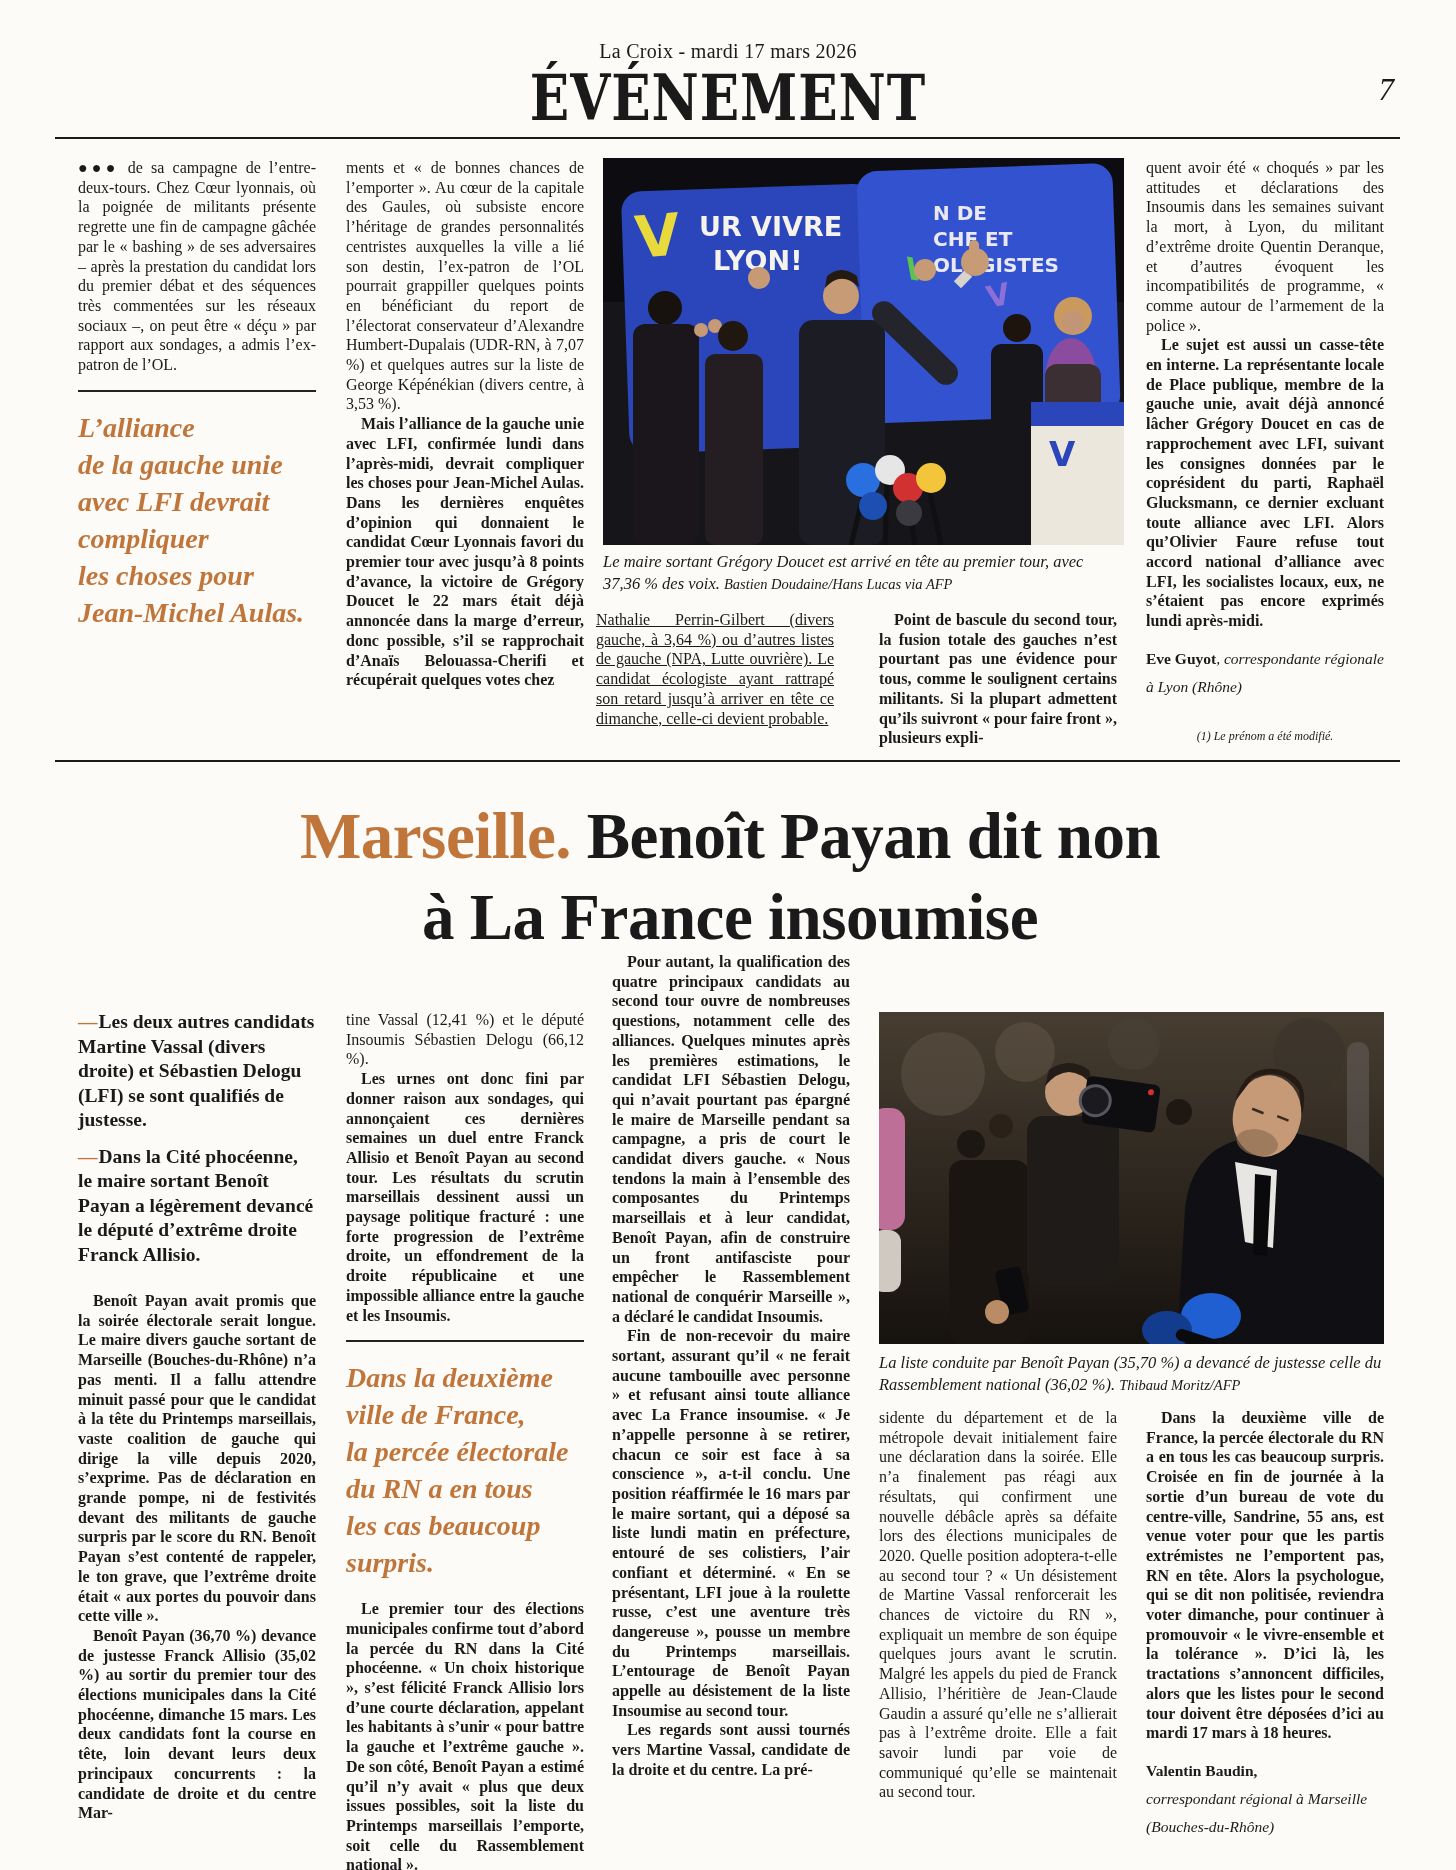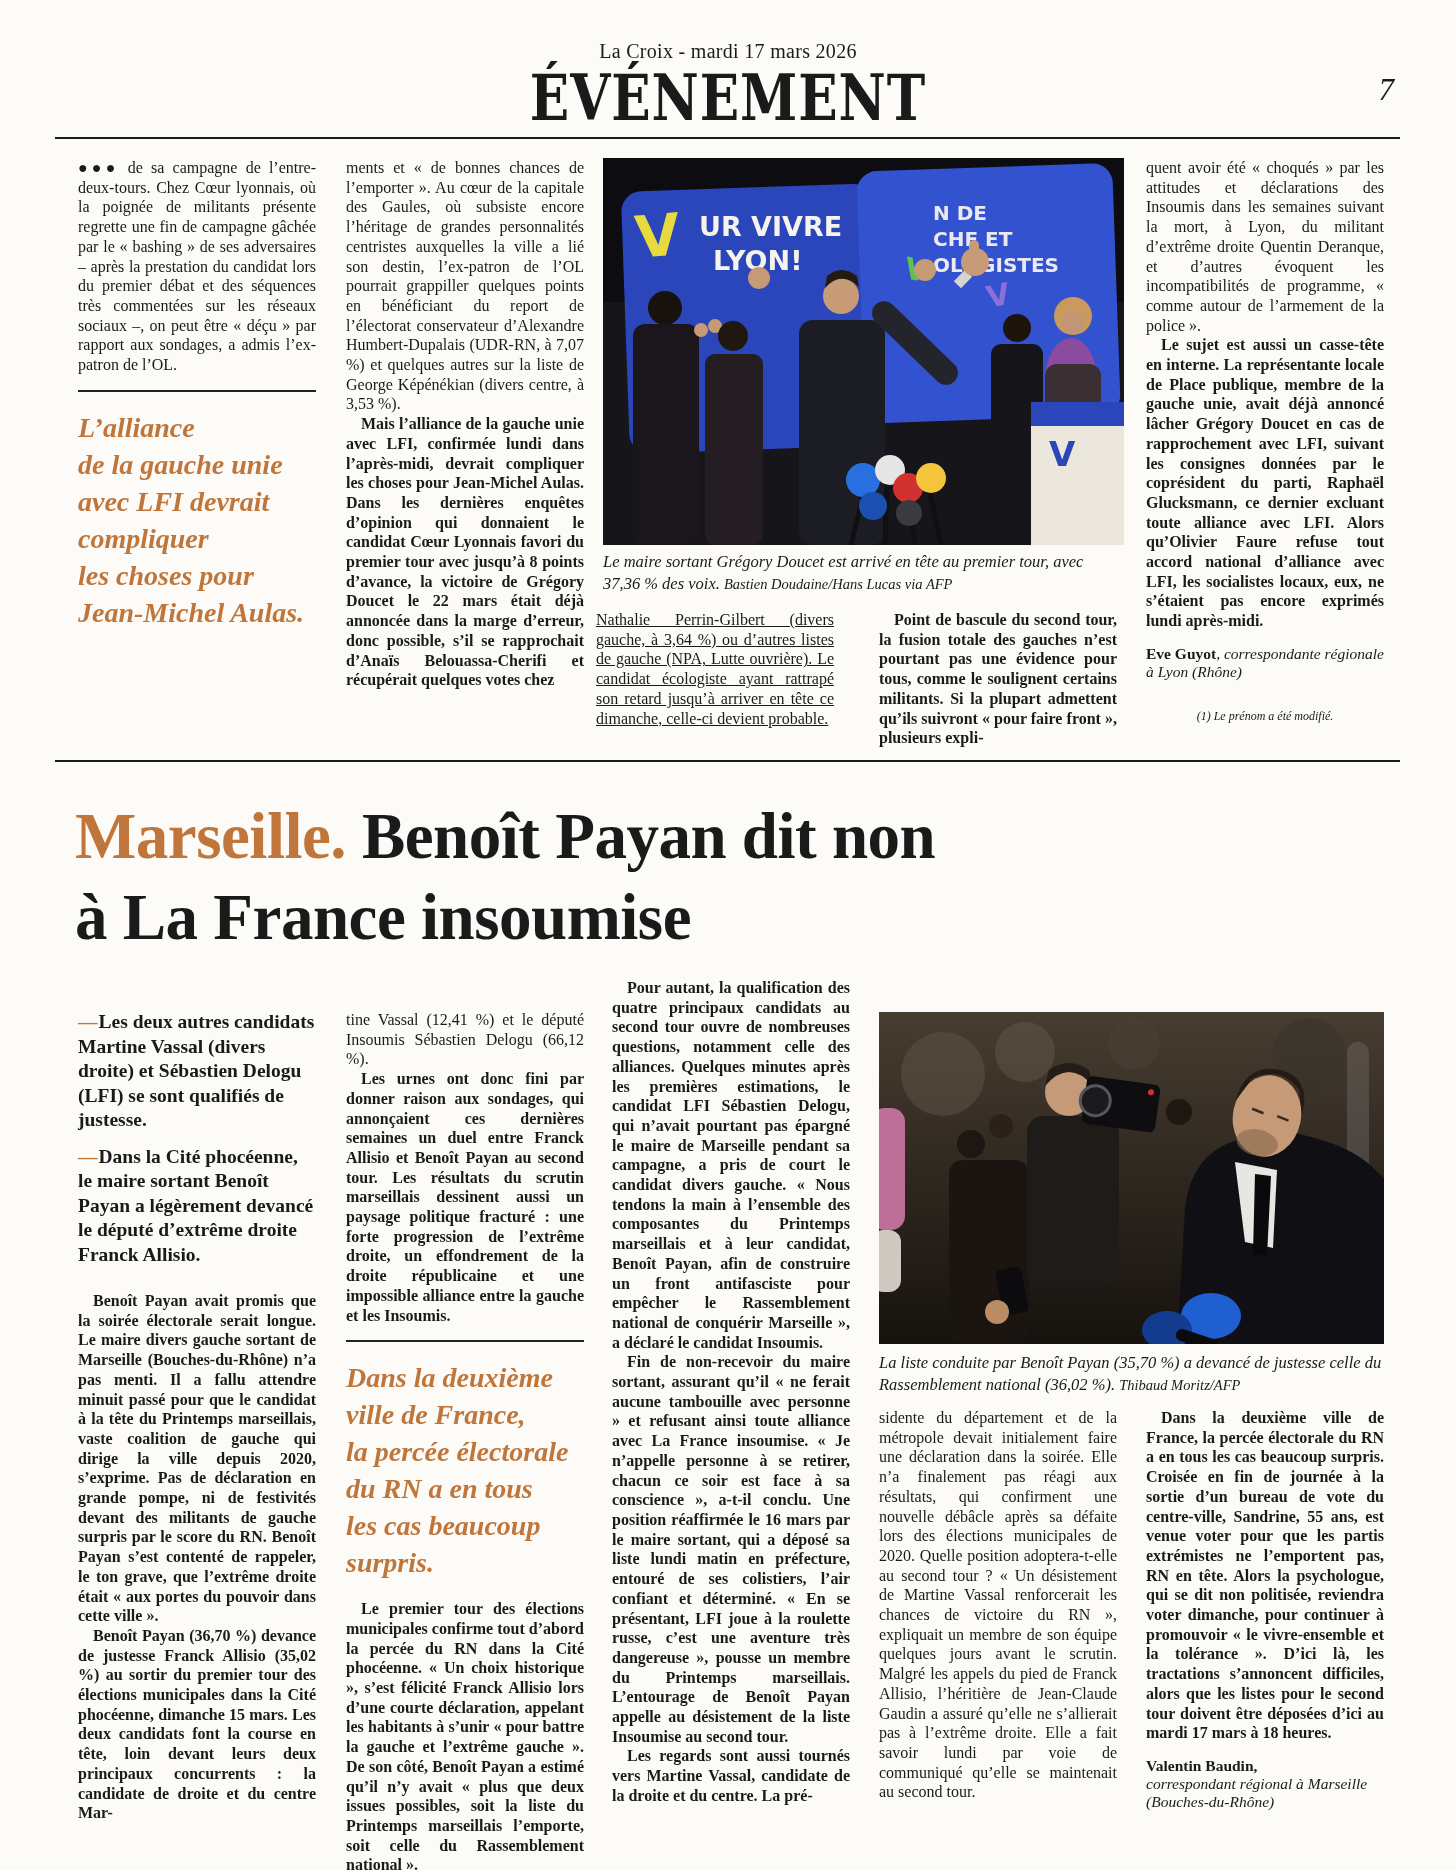--- a/index.html
+++ b/index.html
@@ -17,32 +17,32 @@
   .rule-header{left:55px;width:1345px;top:137px;height:2px;}
   .rule-divider{left:55px;width:1345px;top:760px;height:2px;}
   
   .col{position:absolute;width:238px;text-align:justify;font-size:16px;line-height:19.7px;}
   .col p{margin:0;hyphens:auto;-webkit-hyphens:auto;}
   .col p.ind{text-indent:15px;font-weight:bold;}
   .colrule{height:2px;background:#222;margin:15px 0 17px;}
   .pullquote{color:var(--accent);font-style:italic;font-weight:bold;font-size:28px;
              line-height:37px;white-space:pre-line;text-align:left;}
   .quotepara{margin-top:20px !important;letter-spacing:.2px;}
-  .byline{margin-top:14px !important;text-align:left;font-size:15.5px;line-height:18px;hyphens:none;}
+  .byline{margin-top:14px !important;text-align:left;font-size:15.5px;line-height:28px;hyphens:none;}
   .bname{font-weight:bold;}
   .brole{font-style:italic;}
   .footnote{margin-top:26px !important;text-align:center;font-style:italic;font-size:12px;}
   
   .photo{position:absolute;display:block;}
   .caption{position:absolute;font-size:16.5px;line-height:21.5px;text-align:left;}
   .capmain{font-weight:normal;font-style:italic;}
   .credit{font-style:italic;font-size:14.5px;}
   
   .headline{position:absolute;left:75px;top:796px;width:1310px;margin:0;
-            font-size:65px;line-height:81px;font-weight:bold;letter-spacing:-.5px;}
+            font-size:65px;line-height:81px;font-weight:bold;letter-spacing:-.5px;text-align:center;}
   .headline .kicker{color:var(--accent);}
   .intro{font-size:19.5px;line-height:24.5px;font-weight:bold;text-align:left;
          margin:0 0 12px 0 !important;hyphens:none;}
   .intro .dash{color:var(--accent);margin-right:4px;letter-spacing:-3px;}
   .subhead{color:var(--accent);font-style:italic;font-weight:bold;font-size:28px;
            line-height:37px;white-space:pre-line;text-align:left;margin:0 0 18px 0;}
   .bodystart{margin-top:24px !important;}
 </style>
 </head>
 <body>
@@ -177,21 +177,21 @@
     <div class="colrule"></div>
     <div class="subhead">Dans la deuxième
 ville de France,
 la percée électorale
 du RN a en tous
 les cas beaucoup
 surpris.</div>
     <p class="ind">Le premier tour des élections municipales confirme tout d’abord la percée du RN dans la Cité phocéenne. « Un choix historique », s’est félicité Franck Allisio lors d’une courte déclaration, appelant les habitants à s’unir « pour battre la gauche et l’extrême gauche ». De son côté, Benoît Payan a estimé qu’il n’y avait « plus que deux issues possibles, soit la liste du Printemps marseillais l’emporte, soit celle du Rassemblement national ».</p>
   </div>
 
-  <div class="col" style="left:612px;top:978px;height:840px;">
+  <div class="col" style="left:612px;top:952px;height:840px;">
     <p class="ind">Pour autant, la qualification des quatre principaux candidats au second tour ouvre de nombreuses questions, notamment celle des alliances. Quelques minutes après les premières estimations, le candidat LFI Sébastien Delogu, qui n’avait pourtant pas épargné le maire de Marseille pendant sa campagne, a pris de court le candidat divers gauche. « Nous tendons la main à l’ensemble des composantes du Printemps marseillais et à leur candidat, Benoît Payan, afin de construire un front antifasciste pour empêcher le Rassemblement national de conquérir Marseille », a déclaré le candidat Insoumis.</p>
     <p class="ind">Fin de non-recevoir du maire sortant, assurant qu’il « ne ferait aucune tambouille avec personne » et refusant ainsi toute alliance avec La France insoumise. « Je n’appelle personne à se retirer, chacun ce soir est face à sa conscience », a-t-il conclu. Une position réaffirmée le 16 mars par le maire sortant, qui a déposé sa liste lundi matin en préfecture, entouré de ses colistiers, l’air confiant et déterminé. « En se présentant, LFI joue à la roulette russe, c’est une aventure très dangereuse », pousse un membre du Printemps marseillais. L’entourage de Benoît Payan appelle au désistement de la liste Insoumise au second tour.</p>
     <p class="ind">Les regards sont aussi tournés vers Martine Vassal, candidate de la droite et du centre. La pré-</p>
   </div>
 
   <svg class="photo" style="left:879px;top:1012px;" width="505" height="332" viewBox="0 0 505 332" role="img">
     <defs>
       <linearGradient id="mbg" x1="0" y1="0" x2="0" y2="1">
         <stop offset="0" stop-color="#473d31"></stop>
           <stop offset="1" stop-color="#16120e"></stop>

